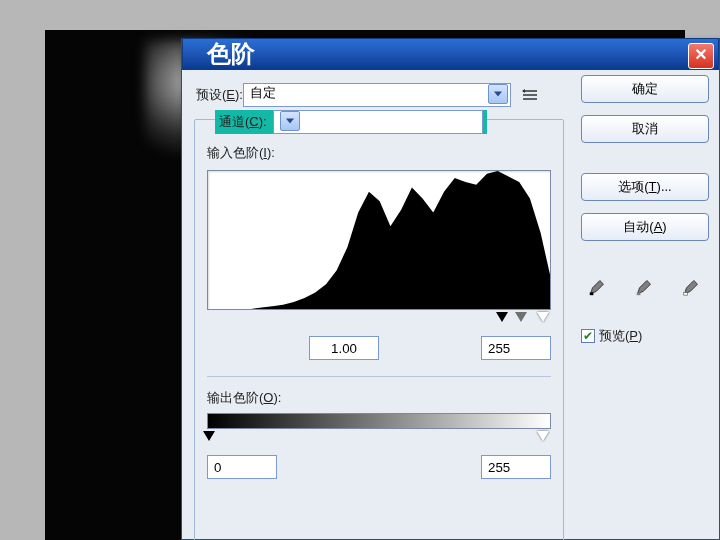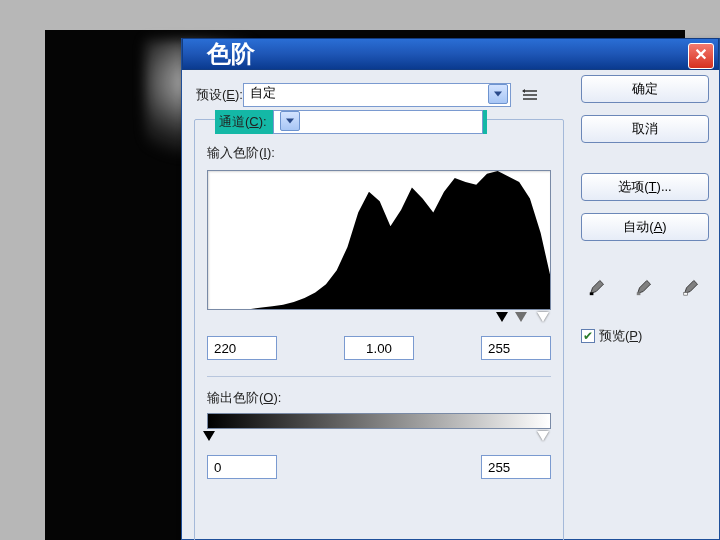--- a/index.html
+++ b/index.html
@@ -283,21 +283,20 @@
         </svg>
       </div>
 
       <div class="slider-bar">
         <div class="tri black" style="left:289px;"></div>
         <div class="tri gray" style="left:308px;"></div>
         <div class="tri white" style="left:330px;"></div>
       </div>
 
       <div class="val-row">
-        <input class="val-box" value="220" style="">
         <input class="val-box mid" style="text-align: center;" value="1.00">
         <input class="val-box" style="text-align: left;" value="255">
       </div>
 
       <hr class="sep">
 
       <div class="label">
         <span>输出色阶(</span><span class="under">O</span><span>):</span>
       </div>
 

